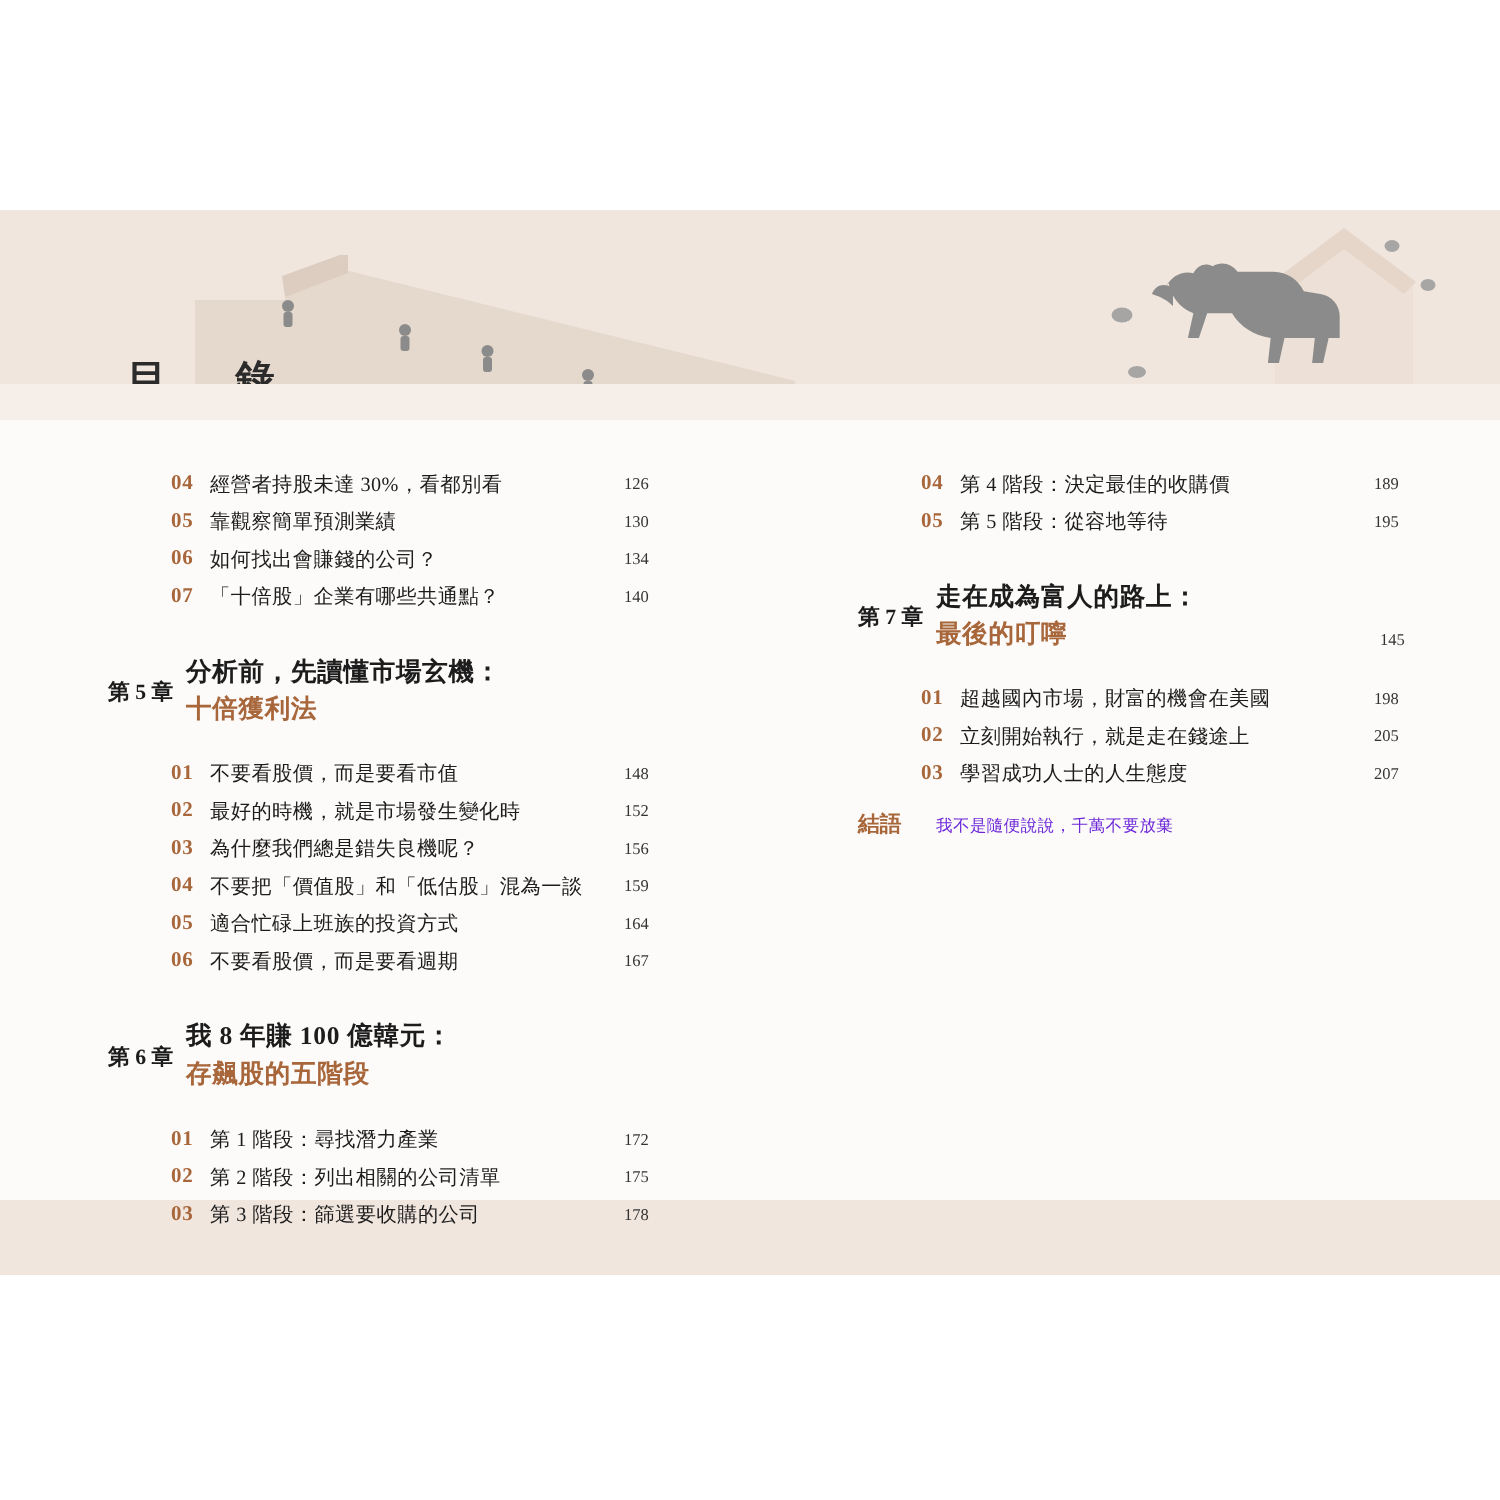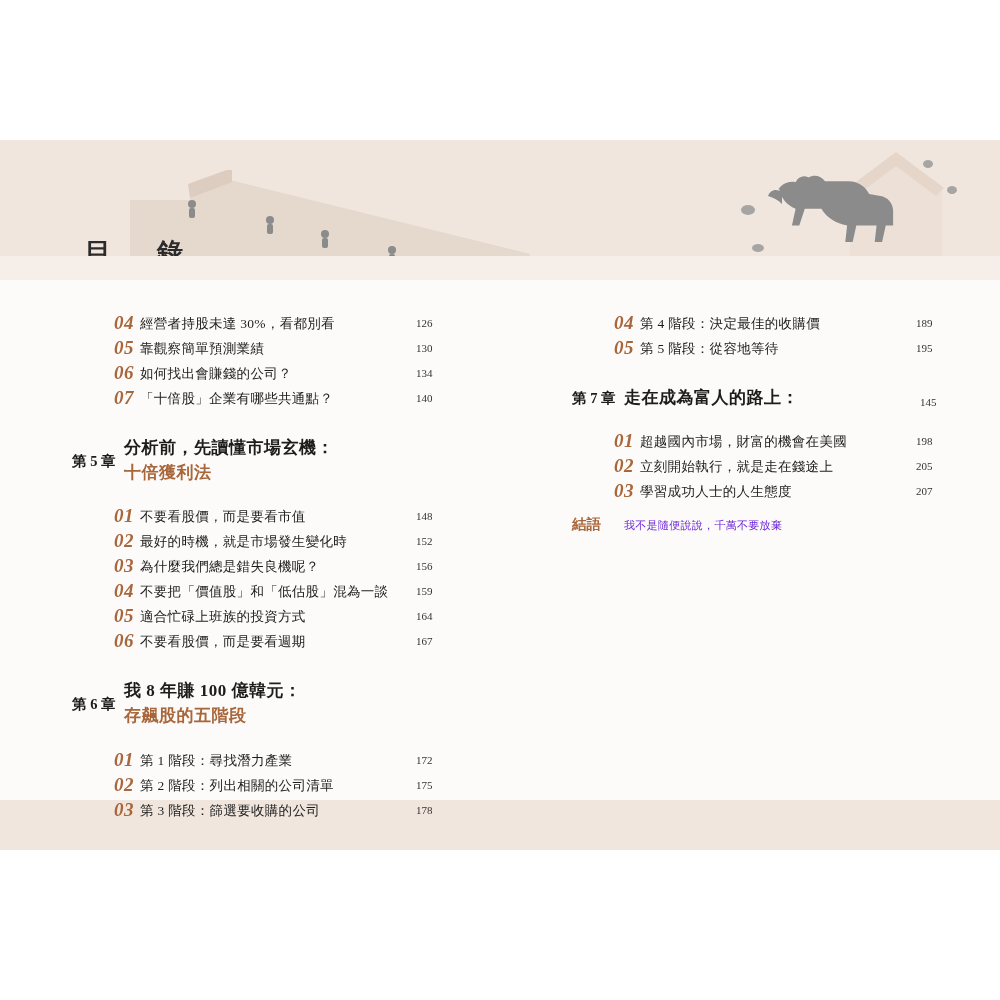--- a/index.html
+++ b/index.html
@@ -143,23 +143,22 @@
     height: 25px;
     line-height: 25px;
     padding-left: 42px;
   }
   .entry .num {
     position: absolute;
     left: 42px;
     top: 0;
     color: #a8663b;
     font-weight: bold;
-    font-size: 19px;
+    font-size: 14px;
     letter-spacing: 0.5px;
-    font-style: italic;
   }
   .entry .txt {
     display: inline-block;
     margin-left: 26px;
     font-size: 13.5px;
     color: #1c1c1c;
     letter-spacing: 0.3px;
   }
   .entry .pg {
     position: absolute;
@@ -339,20 +338,21 @@
       <div class="entry">
         <span class="num">05</span>
         <span class="txt">第 5 階段：從容地等待</span>
         <span class="pg">195</span>
       </div>
 
       <div class="chapter">
         <span class="ch-label">第 7 章</span>
         <span class="ch-titles">
           <span class="ch-line1">走在成為富人的路上：</span>
+          <span class="ch-line2">最後的叮嚀</span>
         </span>
         <span class="ch-page">145</span>
       </div>
       <div class="spacer-sm"></div>
 
       <div class="entry">
         <span class="num">01</span>
         <span class="txt">超越國內市場，財富的機會在美國</span>
         <span class="pg">198</span>
       </div>

